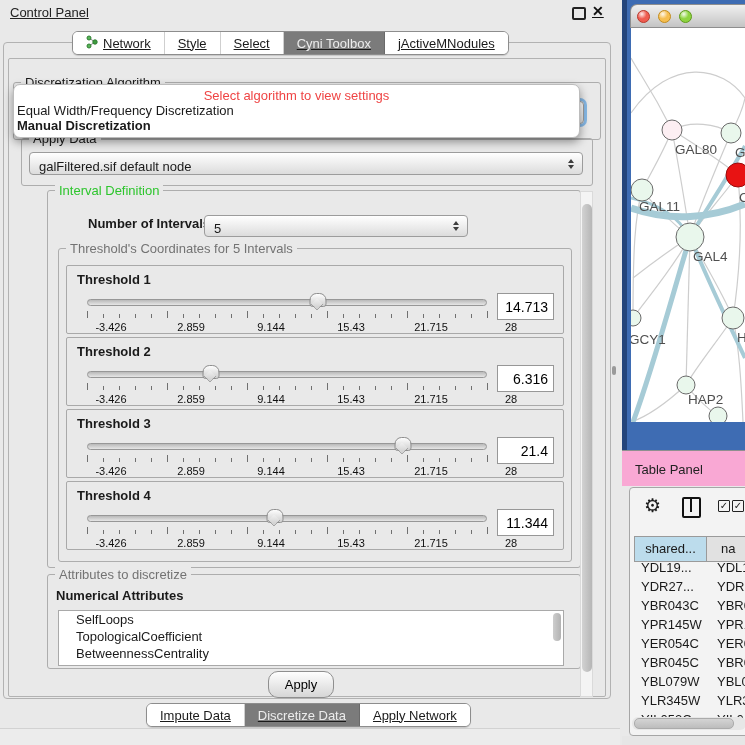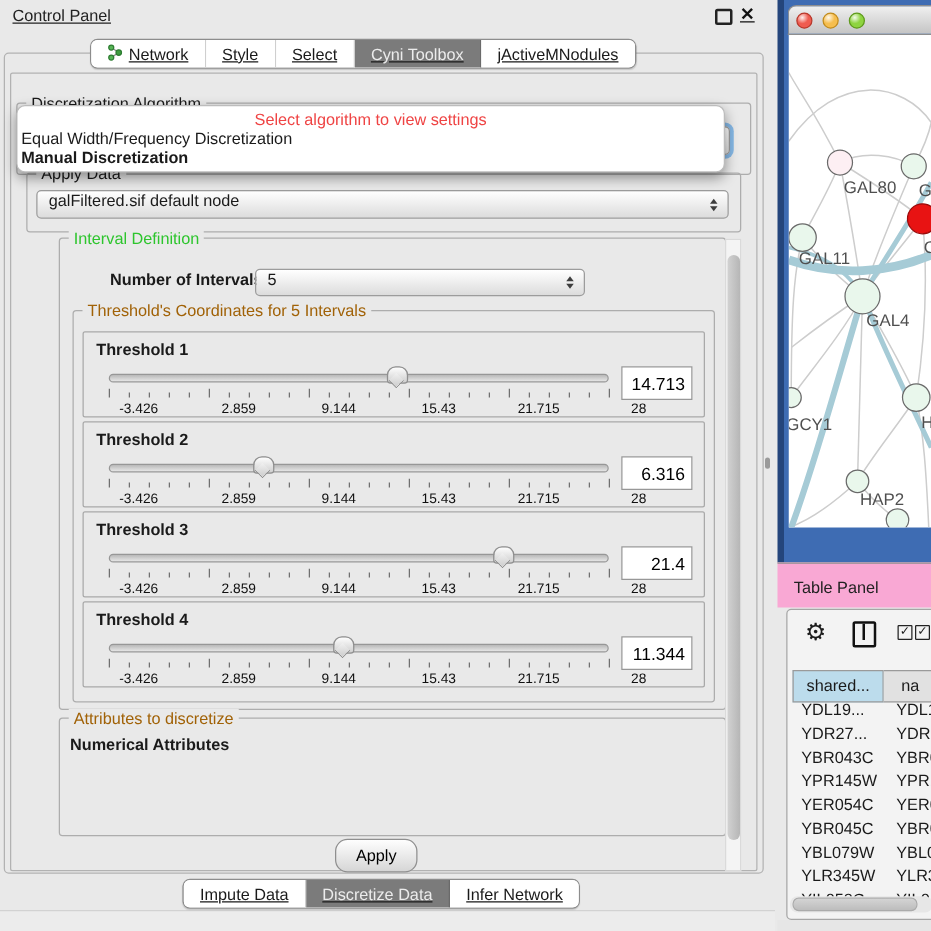--- a/index.html
+++ b/index.html
@@ -14,23 +14,23 @@
   .panel{border:1px solid #b2b2b2;border-radius:4px;background:#e9e9e9;}
   
   .tabgroup{display:flex;height:22px;border:1px solid #8d8d8d;border-radius:6px;background:#fff;overflow:hidden;box-shadow:0 1px 1px rgba(0,0,0,.15);}
   .tab{display:flex;align-items:center;gap:5px;padding:0 13px;background:#fff;border-right:1px solid #cfcfcf;cursor:pointer;white-space:nowrap;}
   .tab:last-child{border-right:none;}
   .tab.sel{background:#7b7b7b;color:#ececec;border-right:1px solid #6a6a6a;}
   
   .grp{position:absolute;border:1px solid #adadad;border-radius:3px;}
   .gtitle{position:absolute;top:-8px;left:7px;background:#e9e9e9;padding:0 4px;line-height:15px;white-space:nowrap;}
   .t-green{color:#2dc52d;}
-  .t-blue{color:#a16207;}
-  
-  .combo{position:absolute;display:flex;align-items:flex-start;background:linear-gradient(#ffffff,#dcdcdc);
+  .t-blue{color:#737373;}
+  
+  .combo{position:absolute;display:flex;align-items:flex-end;background:linear-gradient(#ffffff,#dcdcdc);
          border:1px solid #9c9c9c;border-radius:4px;padding:0 24px 0 9px;box-sizing:border-box;height:23px;cursor:pointer;}
   .spin{position:absolute;right:8px;top:50%;transform:translateY(-50%);display:flex;flex-direction:column;gap:2px;}
   .arr-up{width:0;height:0;border-left:3.5px solid transparent;border-right:3.5px solid transparent;border-bottom:4.5px solid #3d3d3d;}
   .arr-dn{width:0;height:0;border-left:3.5px solid transparent;border-right:3.5px solid transparent;border-top:4.5px solid #3d3d3d;}
   .focusring{box-shadow:0 0 0 3px #85b7e4;}
   
   #algo-popup{position:absolute;left:13px;top:84px;width:565px;height:52px;background:#fff;border:1px solid #bcbcbc;
               border-radius:7px;box-shadow:0 4px 10px rgba(0,0,0,.4);z-index:30;}
   .pop-ph{color:#ef4444;text-align:center;margin-top:3px;}
   .pop-opt{padding:0 3px;line-height:15px;cursor:pointer;}
@@ -346,36 +346,44 @@
             </div>
             <input class="thr-value" value="11.344" style="">
           </div>
         </div>
     </div>
   </div>
 
   <div class="grp" style="left:47px;top:574px;width:532px;height:93px;">
     <span class="gtitle t-blue">Attributes to discretize</span>
     <div style="position:absolute;left:8px;top:13px;font-weight:bold;">Numerical Attributes</div>
+    <div class="listbox" style="left:10px;top:35px;width:504px;height:54px;">
+      <div id="attr-items">
+          <div class="listitem">SelfLoops</div>
+          <div class="listitem">TopologicalCoefficient</div>
+          <div class="listitem">BetweennessCentrality</div>
+        </div>
+      <div class="vthumb" style="right:2px;top:2px;width:8px;height:28px;"></div>
+    </div>
   </div>
 
   <button class="apply">Apply</button>
 
   <div class="abs mtrack"></div>
   <div class="abs mthumb"></div>
 
   <div class="abs tabgroup" style="left:146px;top:703px;z-index:20;">
       <div class="tab">
         <span>Impute Data</span>
       </div>
       <div class="tab sel">
         <span>Discretize Data</span>
       </div>
       <div class="tab">
-        <span>Infer Network</span>
+        <span>Apply Network</span>
       </div>
     </div>
   <div class="abs" style="left:0;top:728px;width:620px;height:17px;background:#ececec;border-top:1px solid #d2d2d2;"></div>
 
   <div class="abs" style="left:612px;top:366px;width:4px;height:9px;background:#9a9a9a;border-radius:2px;"></div>
 
   <div class="abs bluewin"></div>
   <div class="abs mactitle">
     <span class="tl" style="left: 6px; border: 1px solid rgb(184, 57, 44); background-color: rgb(239, 92, 80);" id="tl-red"></span>
     <span class="tl" style="left: 27px; border: 1px solid rgb(194, 140, 30); background-color: rgb(246, 190, 79);" id="tl-yellow"></span>

